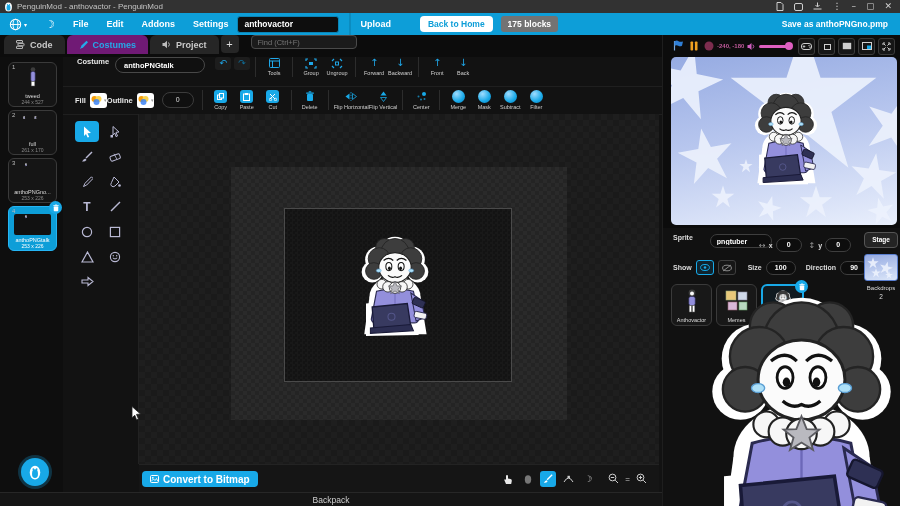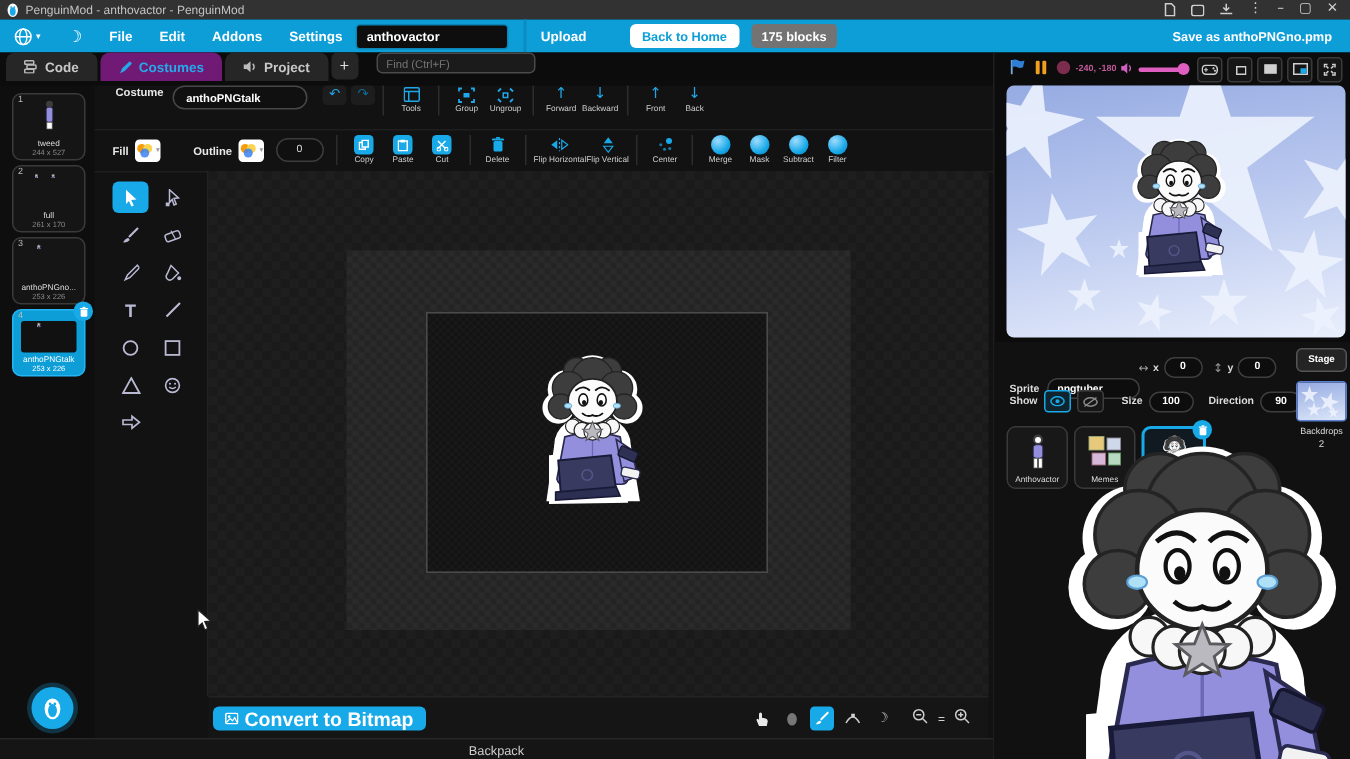--- a/index.html
+++ b/index.html
@@ -57,21 +57,21 @@
   
   .toolgrid{position:absolute;left:12px;top:64px;width:56px;display:grid;grid-template-columns:24px 24px;gap:4px}
   .tool{width:24px;height:21px;border-radius:4px;display:flex;align-items:center;justify-content:center;color:#b9b9d4}
   .tool.active{background:#18a9e8;color:#fff}
   .tool svg{display:block}
   
   .canvas{position:absolute;left:75px;top:57px;width:520px;height:350px;background:repeating-conic-gradient(#1e1e1e 0% 25%, #1a1a1a 0% 50%);background-size:12px 12px;border-left:1px solid #222}
   .workarea{position:absolute;left:92px;top:53px;width:336px;height:253px;background:repeating-conic-gradient(#2a2a2a 0% 25%, #242424 0% 50%);background-size:8px 8px}
   .costrect{position:absolute;left:53px;top:41px;width:226px;height:172px;border:1px solid #4a4a4a;background:repeating-conic-gradient(#181818 0% 25%, #131313 0% 50%);background-size:5px 5px}
   .canvasbar{position:absolute;left:0;top:350px;width:520px;height:28px;background:#151515;display:flex;align-items:center;border-top:1px solid #232323}
-  .convert-btn{margin-left:3px;height:16px;background:#18a9e8;border-radius:4px;color:#fff;font-size:13px;font-weight:bold;display:flex;align-items:center;gap:4px;padding:0 8px}
+  .convert-btn{margin-left:3px;height:16px;background:#18a9e8;border-radius:4px;color:#fff;font-size:10px;font-weight:bold;display:flex;align-items:center;gap:4px;padding:0 8px}
   .modebtn{width:16px;height:16px;border-radius:3px;display:flex;align-items:center;justify-content:center;color:#cfcfcf;font-family:"DejaVu Sans",sans-serif;font-size:9px}
   .modebtn.active{background:#18a9e8;color:#fff}
   .zoomgrp{display:flex;align-items:center;gap:6px;margin:0 8px;color:#cfcfcf}
   
   .rightpanel{left:662px;top:35px;width:238px;height:471px;background:#0c0c0c;border-left:1px solid #1e1e1e}
   .stagectrl{position:absolute;left:0;top:0;width:238px;height:22px;display:flex;align-items:center}
   .coords{font-size:6px;color:#c05a9a;font-weight:bold;margin:0 3px;white-space:nowrap}
   .szbox{width:15px;height:15px;border:1px solid #3a3a3a;border-radius:3px;background:#161616;display:flex;align-items:center;justify-content:center;margin-left:3px}
   .stagebox{position:absolute;left:8px;top:22px;width:226px;height:168px;border-radius:5px;overflow:hidden;background:linear-gradient(170deg,#96abe2 0%,#b7c6ee 45%,#e9effc 100%)}
   .star{position:absolute;fill:#edf2fd;opacity:.9}
@@ -368,21 +368,21 @@
   <div class="prow2">
     <span class="plabel" style="margin-left:12px">Fill</span>
     <span class="swatch" style="margin-left:4px">
       <svg width="13" height="11" viewBox="0 0 13 11">
           <circle cx="4.5" cy="4" r="3" fill="#f59e0b"></circle>
           <circle cx="8.5" cy="4" r="3" fill="#fbd34d"></circle>
           <circle cx="6.5" cy="7" r="3" fill="#3b82f6" opacity="0.85"></circle>
         </svg>
       <span class="caret">▾</span>
     </span>
-    <span class="plabel" style="margin-left:22px">Outline</span>
+    <span class="plabel" style="margin-left:0">Outline</span>
     <span class="swatch" style="margin-left:4px">
       <svg width="13" height="11" viewBox="0 0 13 11">
           <circle cx="4.5" cy="4" r="3" fill="#f59e0b"></circle>
           <circle cx="8.5" cy="4" r="3" fill="#fbd34d"></circle>
           <circle cx="6.5" cy="7" r="3" fill="#3b82f6" opacity="0.85"></circle>
         </svg>
       <span class="caret">▾</span>
     </span>
     <span class="stroke-pill" style="margin-left:8px">0</span>
     <span class="vsep" style="margin-left:8px"></span>
@@ -717,21 +717,21 @@
       </svg>
     <svg class="star" style="left:68px;top:102px" width="14" height="14" viewBox="0 0 100 100">
         <use href="#star5"></use>
       </svg>
     <svg style="position:absolute;left:74px;top:34px" width="82" height="94" viewBox="0 0 100 115">
         <use href="#chara"></use>
       </svg>
   </div>
 
   <div class="spanel">
-    <div style="position:absolute;left:10px;top:24px;display:flex;align-items:center;gap:5px">
+    <div style="position:absolute;left:10px;top:6px;display:flex;gap:17px">
       <span class="slabel">Sprite</span>
       <input class="sname-input" value="pngtuber" style="">
     </div>
     <div style="position:absolute;left:96px;top:10px;display:flex;align-items:center;gap:3px">
       <span style="font-family:'DejaVu Sans',sans-serif;font-size:8px;color:#9a9a9a">↔</span>
       <span class="slabel">x</span>
       <span class="pill" style="width:24px;height:12px;line-height:12px">0</span>
       <span style="font-family:'DejaVu Sans',sans-serif;font-size:8px;color:#9a9a9a;margin-left:4px">↕</span>
       <span class="slabel">y</span>
       <span class="pill" style="width:24px;height:12px;line-height:12px">0</span>

